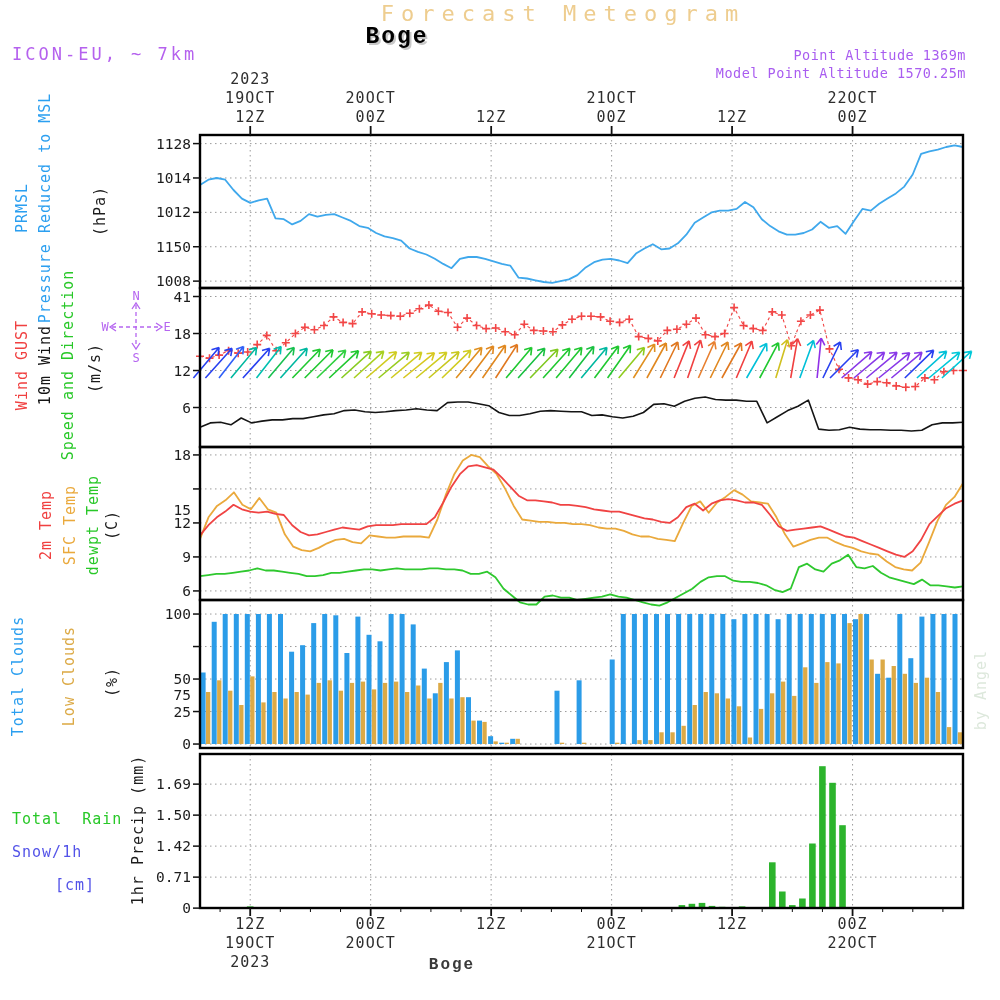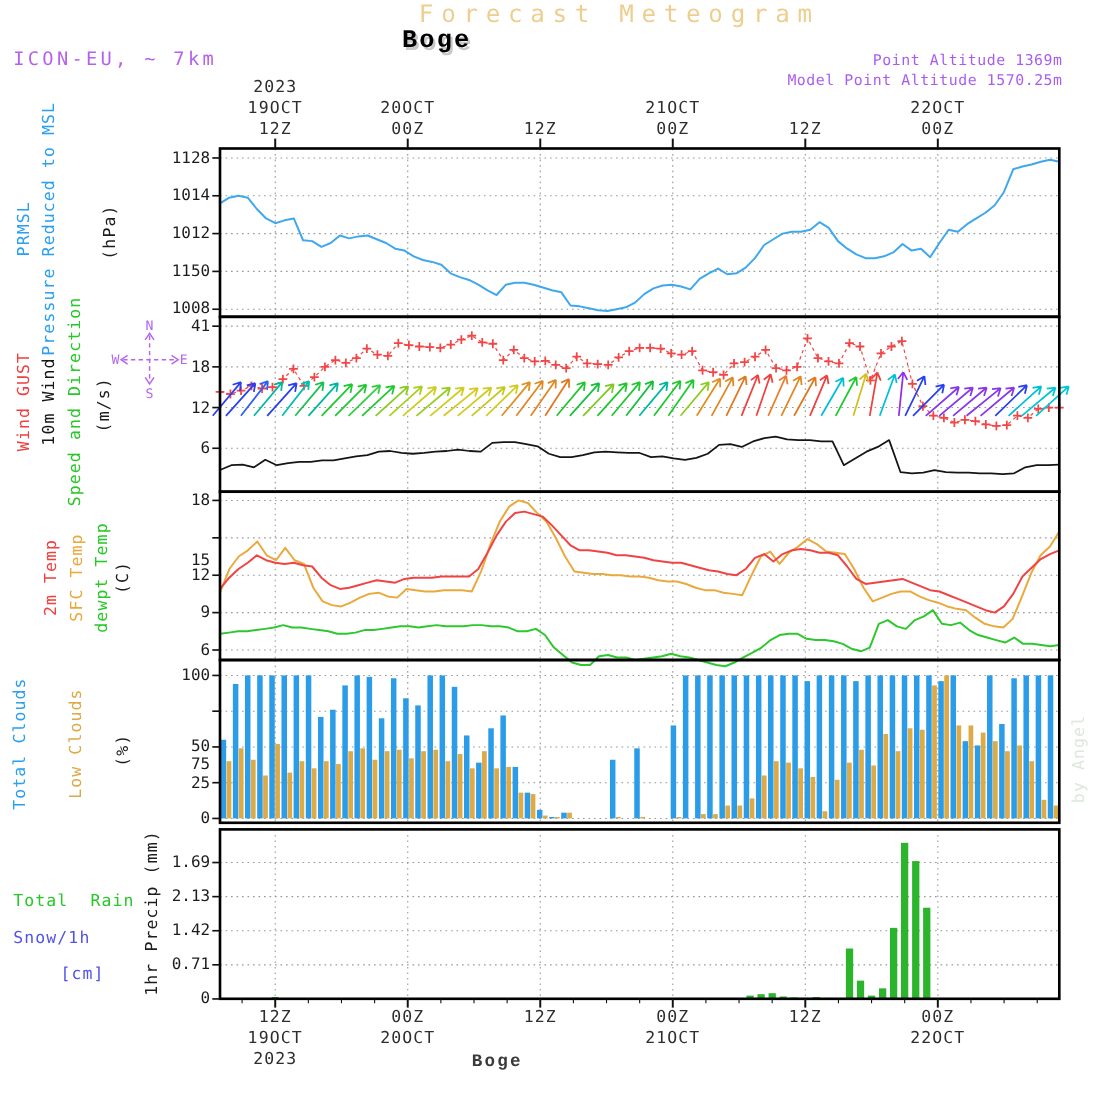--- a/index.html
+++ b/index.html
@@ -384,21 +384,21 @@
       <div class="lbl tick rightal" style="left: 191px; top: 503px;">15</div>
       <div class="lbl tick rightal" style="left: 191px; top: 515.931px;">12</div>
       <div class="lbl tick rightal" style="left: 191px; top: 549.93px;">9</div>
       <div class="lbl tick rightal" style="left: 191px; top: 583.929px;">6</div>
       <div class="lbl tick rightal" style="left: 191px; top: 607.04px; text-align: center;">100</div>
       <div class="lbl tick rightal" style="left: 191px; top: 639.54px; margin-top: 48px;">75</div>
       <div class="lbl tick rightal" style="left: 191px; top: 672.04px;">50</div>
       <div class="lbl tick rightal" style="left: 191px; top: 704.54px;">25</div>
       <div class="lbl tick rightal" style="left: 191px; top: 737.04px;">0</div>
       <div class="lbl tick rightal" style="left: 191px; top: 777.125px;">1.69</div>
-      <div class="lbl tick rightal" style="left: 191px; top: 808.124px;">2.13</div>
+      <div class="lbl tick rightal" style="left: 191px; top: 808.124px;">1.50</div>
       <div class="lbl tick rightal" style="left: 191px; top: 839.123px;">1.42</div>
       <div class="lbl tick rightal" style="left: 191px; top: 870.121px;">0.71</div>
       <div class="lbl tick rightal" style="left: 191px; top: 901.12px;">0</div>
       <div class="lbl tlabel center" style="left: 250.197px; top: 110px;">12Z</div>
       <div class="lbl tlabel center" style="left: 250.197px; top: 917px;">12Z</div>
       <div class="lbl tlabel center" style="left: 250.197px; top: 91px;">19OCT</div>
       <div class="lbl tlabel center" style="left: 250.197px; top: 936px;">19OCT</div>
       <div class="lbl tlabel center" style="left: 370.671px; top: 110px;">00Z</div>
       <div class="lbl tlabel center" style="left: 370.671px; top: 917px;">00Z</div>
       <div class="lbl tlabel center" style="left: 370.671px; top: 91px;">20OCT</div>

